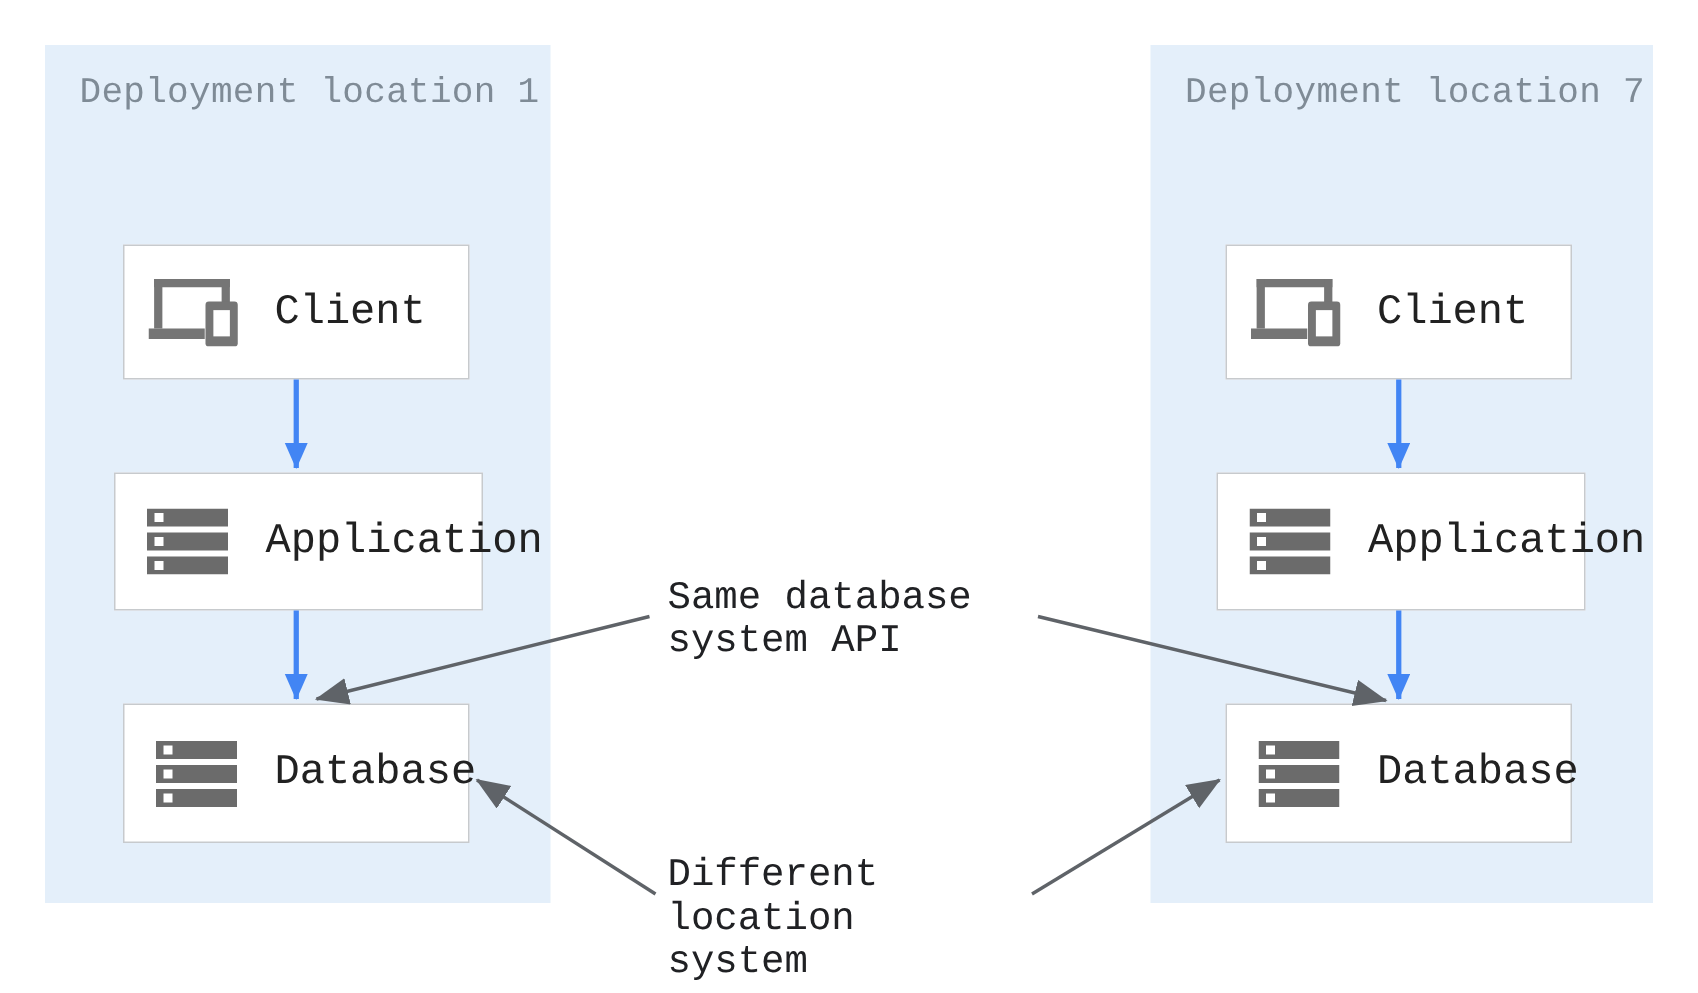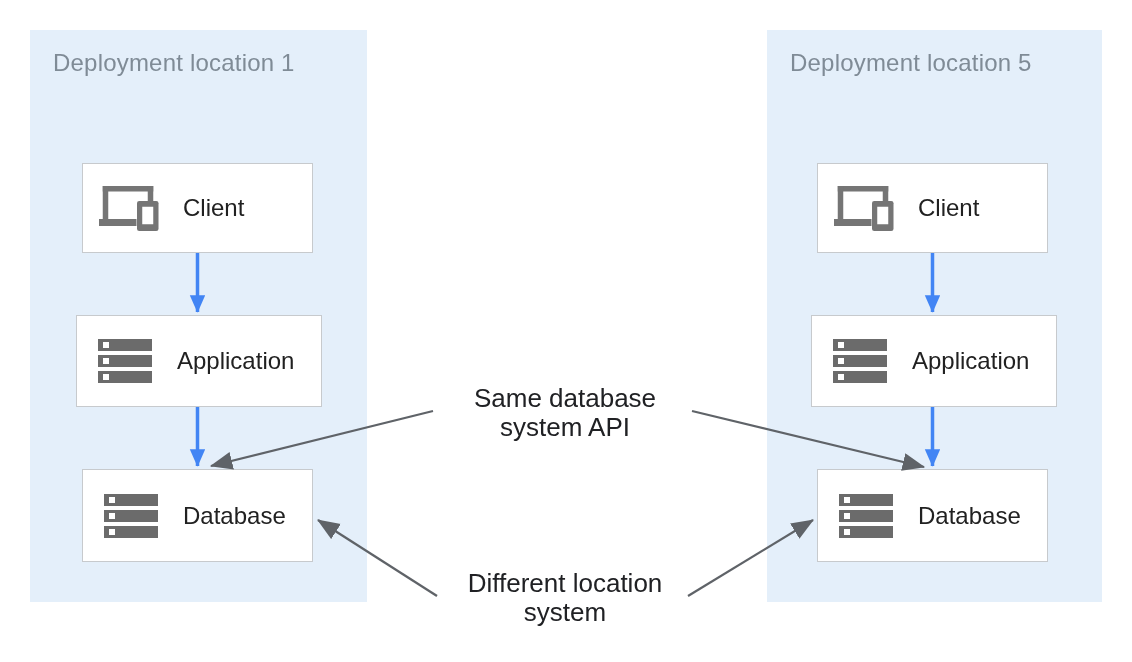--- a/index.html
+++ b/index.html
@@ -1,21 +1,21 @@
 <!DOCTYPE html>
 <html style="--canvas-bg: #ffffff; --region-fill: #e4effa; --region-title: #7f8b96; --node-fill: #ffffff; --node-border: #c7cacd; --node-label: #212121; --icon-gray: #757575; --icon-server: #6b6b6b; --arrow-blue: #4285f4; --arrow-gray: #5f6368; --annotation-text: #202124;"><head>
 <meta charset="utf-8">
 <style>
   html, body { margin: 0; padding: 0; background: #ffffff; }
   .canvas {
     position: relative;
     width: 1132px;
     height: 662px;
     background: var(--canvas-bg, #ffffff);
-    font-family: Liberation Sans, sans-serif;
+    font-family: Liberation Mono, monospace;
     overflow: hidden;
   }
   .region {
     position: absolute;
     top: 30px;
     height: 572px;
     background: var(--region-fill, #e4effa);
   }
   .region-1 { left: 30px; width: 337px; }
   .region-2 { left: 767px; width: 335px; }
@@ -30,34 +30,34 @@
   }
   .node {
     position: absolute;
     box-sizing: border-box;
     background: var(--node-fill, #ffffff);
     border: 1px solid var(--node-border, #c7cacd);
     display: flex;
     align-items: center;
   }
   .node-label {
-    font-size: 24px;
+    font-size: 28px;
     color: var(--node-label, #212121);
     white-space: nowrap;
   }
   .devices-icon { margin-left: 16px; margin-right: 24px; flex: 0 0 auto; }
   .server-icon  { margin-left: 21px; margin-right: 25px; flex: 0 0 auto; }
   .devices-icon .part { fill: var(--icon-gray, #757575); }
   .server-icon .bar { fill: var(--icon-server, #6b6b6b); }
   .server-icon .led { fill: #ffffff; }
   .phone-screen { fill: #ffffff; }
   .annotation {
     position: absolute;
     width: 240px;
-    text-align: center;
+    text-align: left;
     font-size: 26px;
     line-height: 29px;
     color: var(--annotation-text, #202124);
     white-space: pre-line;
   }
   .annotation-same { left: 445px; top: 384px; }
   .annotation-diff { left: 445px; top: 569px; }
   .arrow-layer {
     position: absolute;
     left: 0; top: 0;
@@ -71,21 +71,21 @@
 </head>
 <body>
 
 <div class="canvas">
 
   <div class="region region-1">
     <div class="region-title">Deployment location 1</div>
   </div>
 
   <div class="region region-2">
-    <div class="region-title">Deployment location 5</div>
+    <div class="region-title">Deployment location 7</div>
   </div>
 
   <div class="node" style="left:82px; top:163px; width:231px; height:90px">
     <svg class="devices-icon" width="60" height="45" viewBox="0 0 24 18" aria-hidden="true">
       <rect class="part" x="1.5" y="0" width="20.2" height="2.2"></rect>
       <rect class="part" x="1.5" y="0" width="2.2" height="13.2"></rect>
       <rect class="part" x="19.5" y="0" width="2.2" height="6.5"></rect>
       <rect class="part" x="0" y="13.2" width="15" height="2.8"></rect>
       <rect class="part" x="15.2" y="6" width="8.6" height="12" rx="0.9"></rect>
       <rect class="phone-screen" x="17.3" y="8.3" width="4.4" height="7"></rect>

